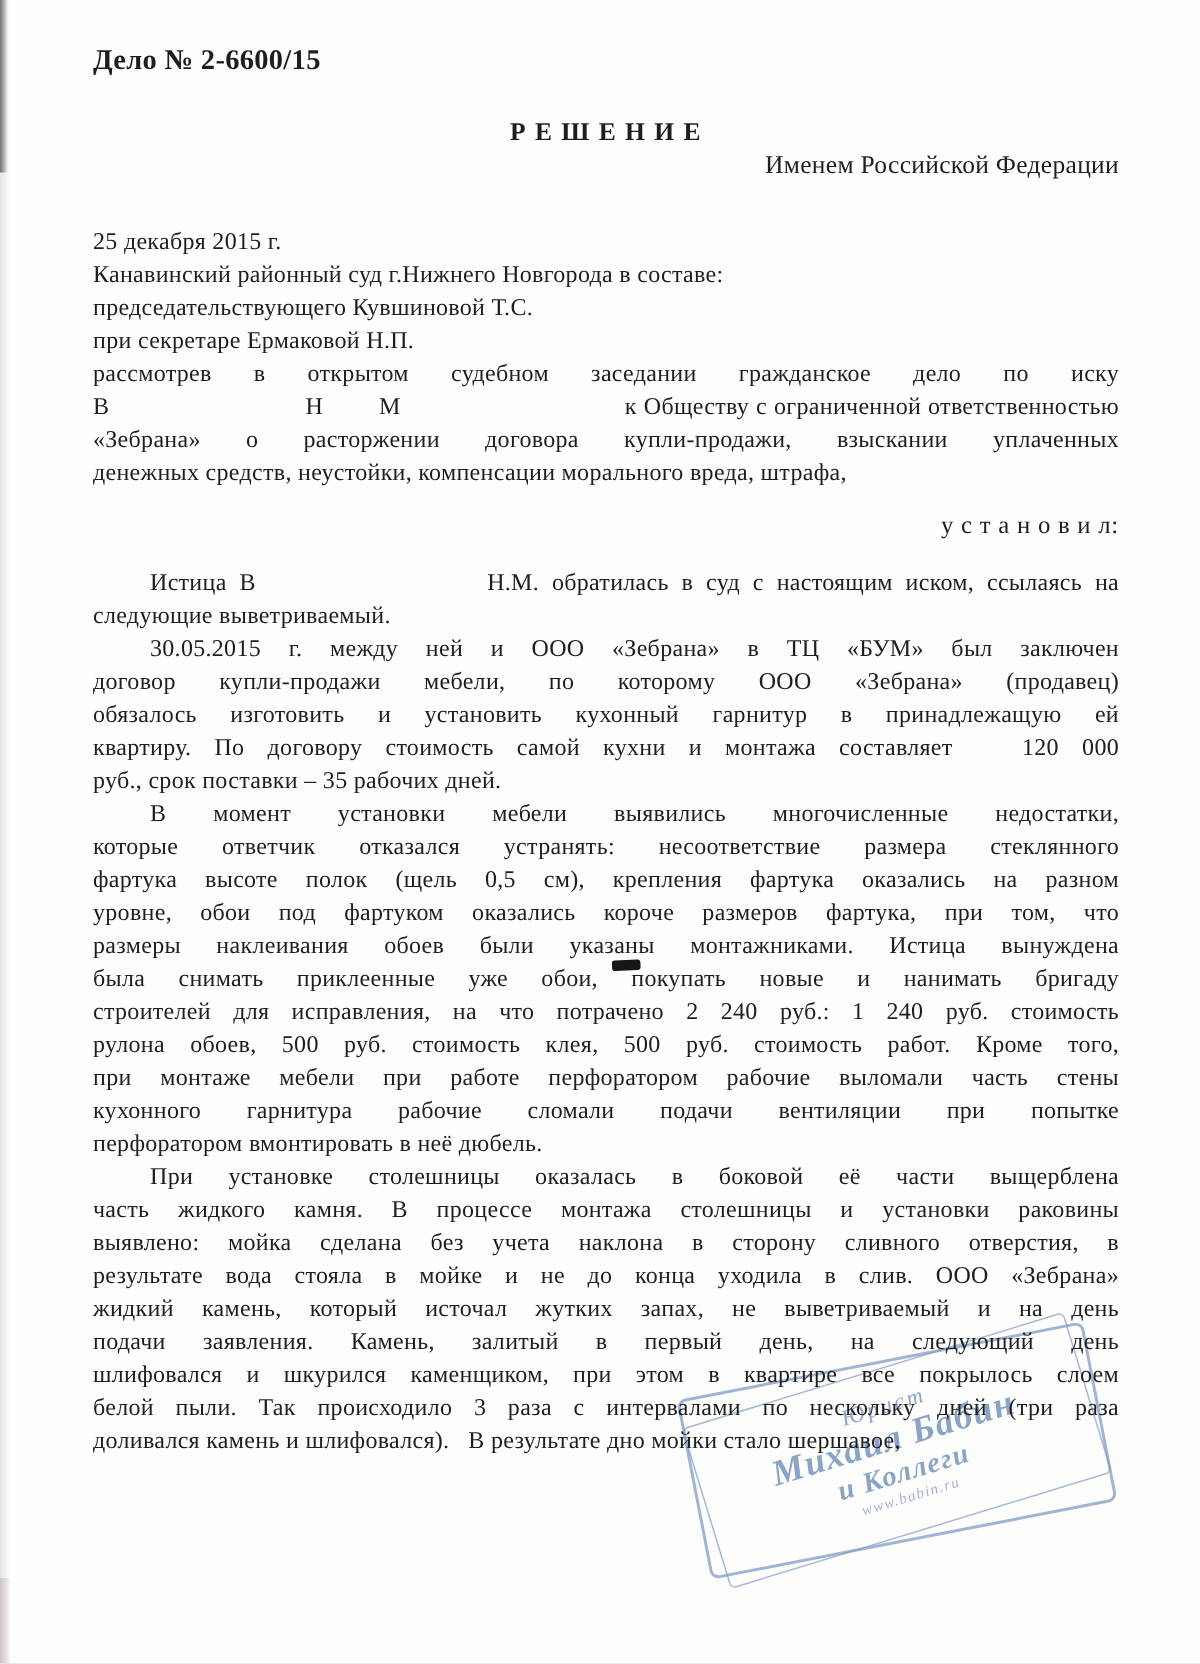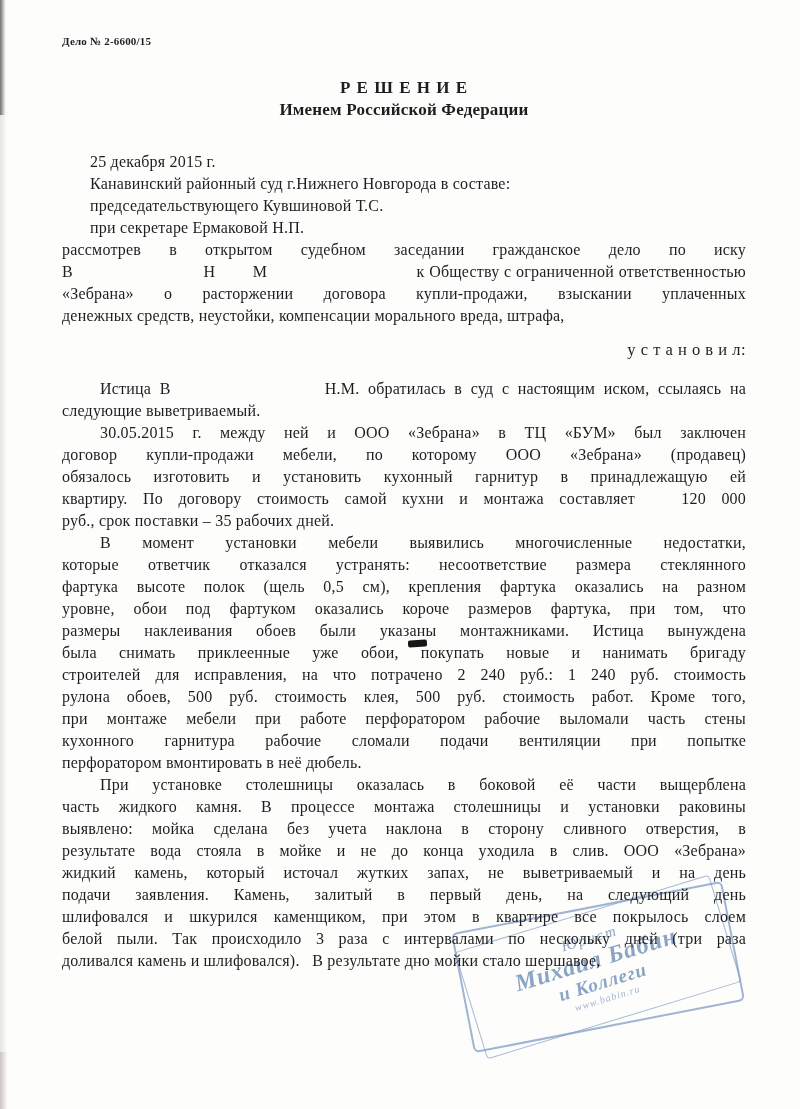--- a/index.html
+++ b/index.html
@@ -26,26 +26,26 @@
   }
   .edge-bottom-smudge {
     position: absolute; left: 0; top: 1052px; width: 9px; height: 57px;
     background: linear-gradient(to right, rgba(150,110,110,0.28), rgba(150,110,110,0) 85%);
     z-index: 3; pointer-events: none;
   }
   .content {
     position: absolute; left: 62px; right: 54px; top: 30px; z-index: 2;
     font-size: 16px; line-height: 22px; letter-spacing: 0.2px;
   }
-  .case-number { font-weight: bold; font-size: 11px; margin-bottom: 25px; }
+  .case-number { font-weight: bold; font-size: 19px; margin-bottom: 25px; }
   .title { text-align: center; font-weight: bold; font-size: 17px; letter-spacing: 1px; margin-top: 23px; }
-  .subtitle { text-align: center; font-weight: bold; font-size: 17px; margin-bottom: 30px; }
+  .subtitle { text-align: right; font-weight: normal; font-size: 17px; margin-bottom: 30px; }
   .ln { text-align: justify; white-space: pre-wrap; }
   .ln.fill { text-align-last: justify; }
-  .block-left .ln { text-align: left; text-align-last: left; margin-left: 28px; }
+  .block-left .ln { text-align: left; text-align-last: left; }
   .para .ln:first-child { text-indent: 38px; }
   .established { text-align: right; font-size: 16.5px; margin: 12px 0 17px; letter-spacing: 0.5px; }
   .ink-smudge {
     position: absolute; left: 408px; top: 640px; width: 19px; height: 7px;
     background: #161616; border-radius: 2px; transform: rotate(-3deg);
     z-index: 2;
   }
   
   .stamp {
     position: absolute; left: 460px; top: 906px; width: 276px; height: 122px;

